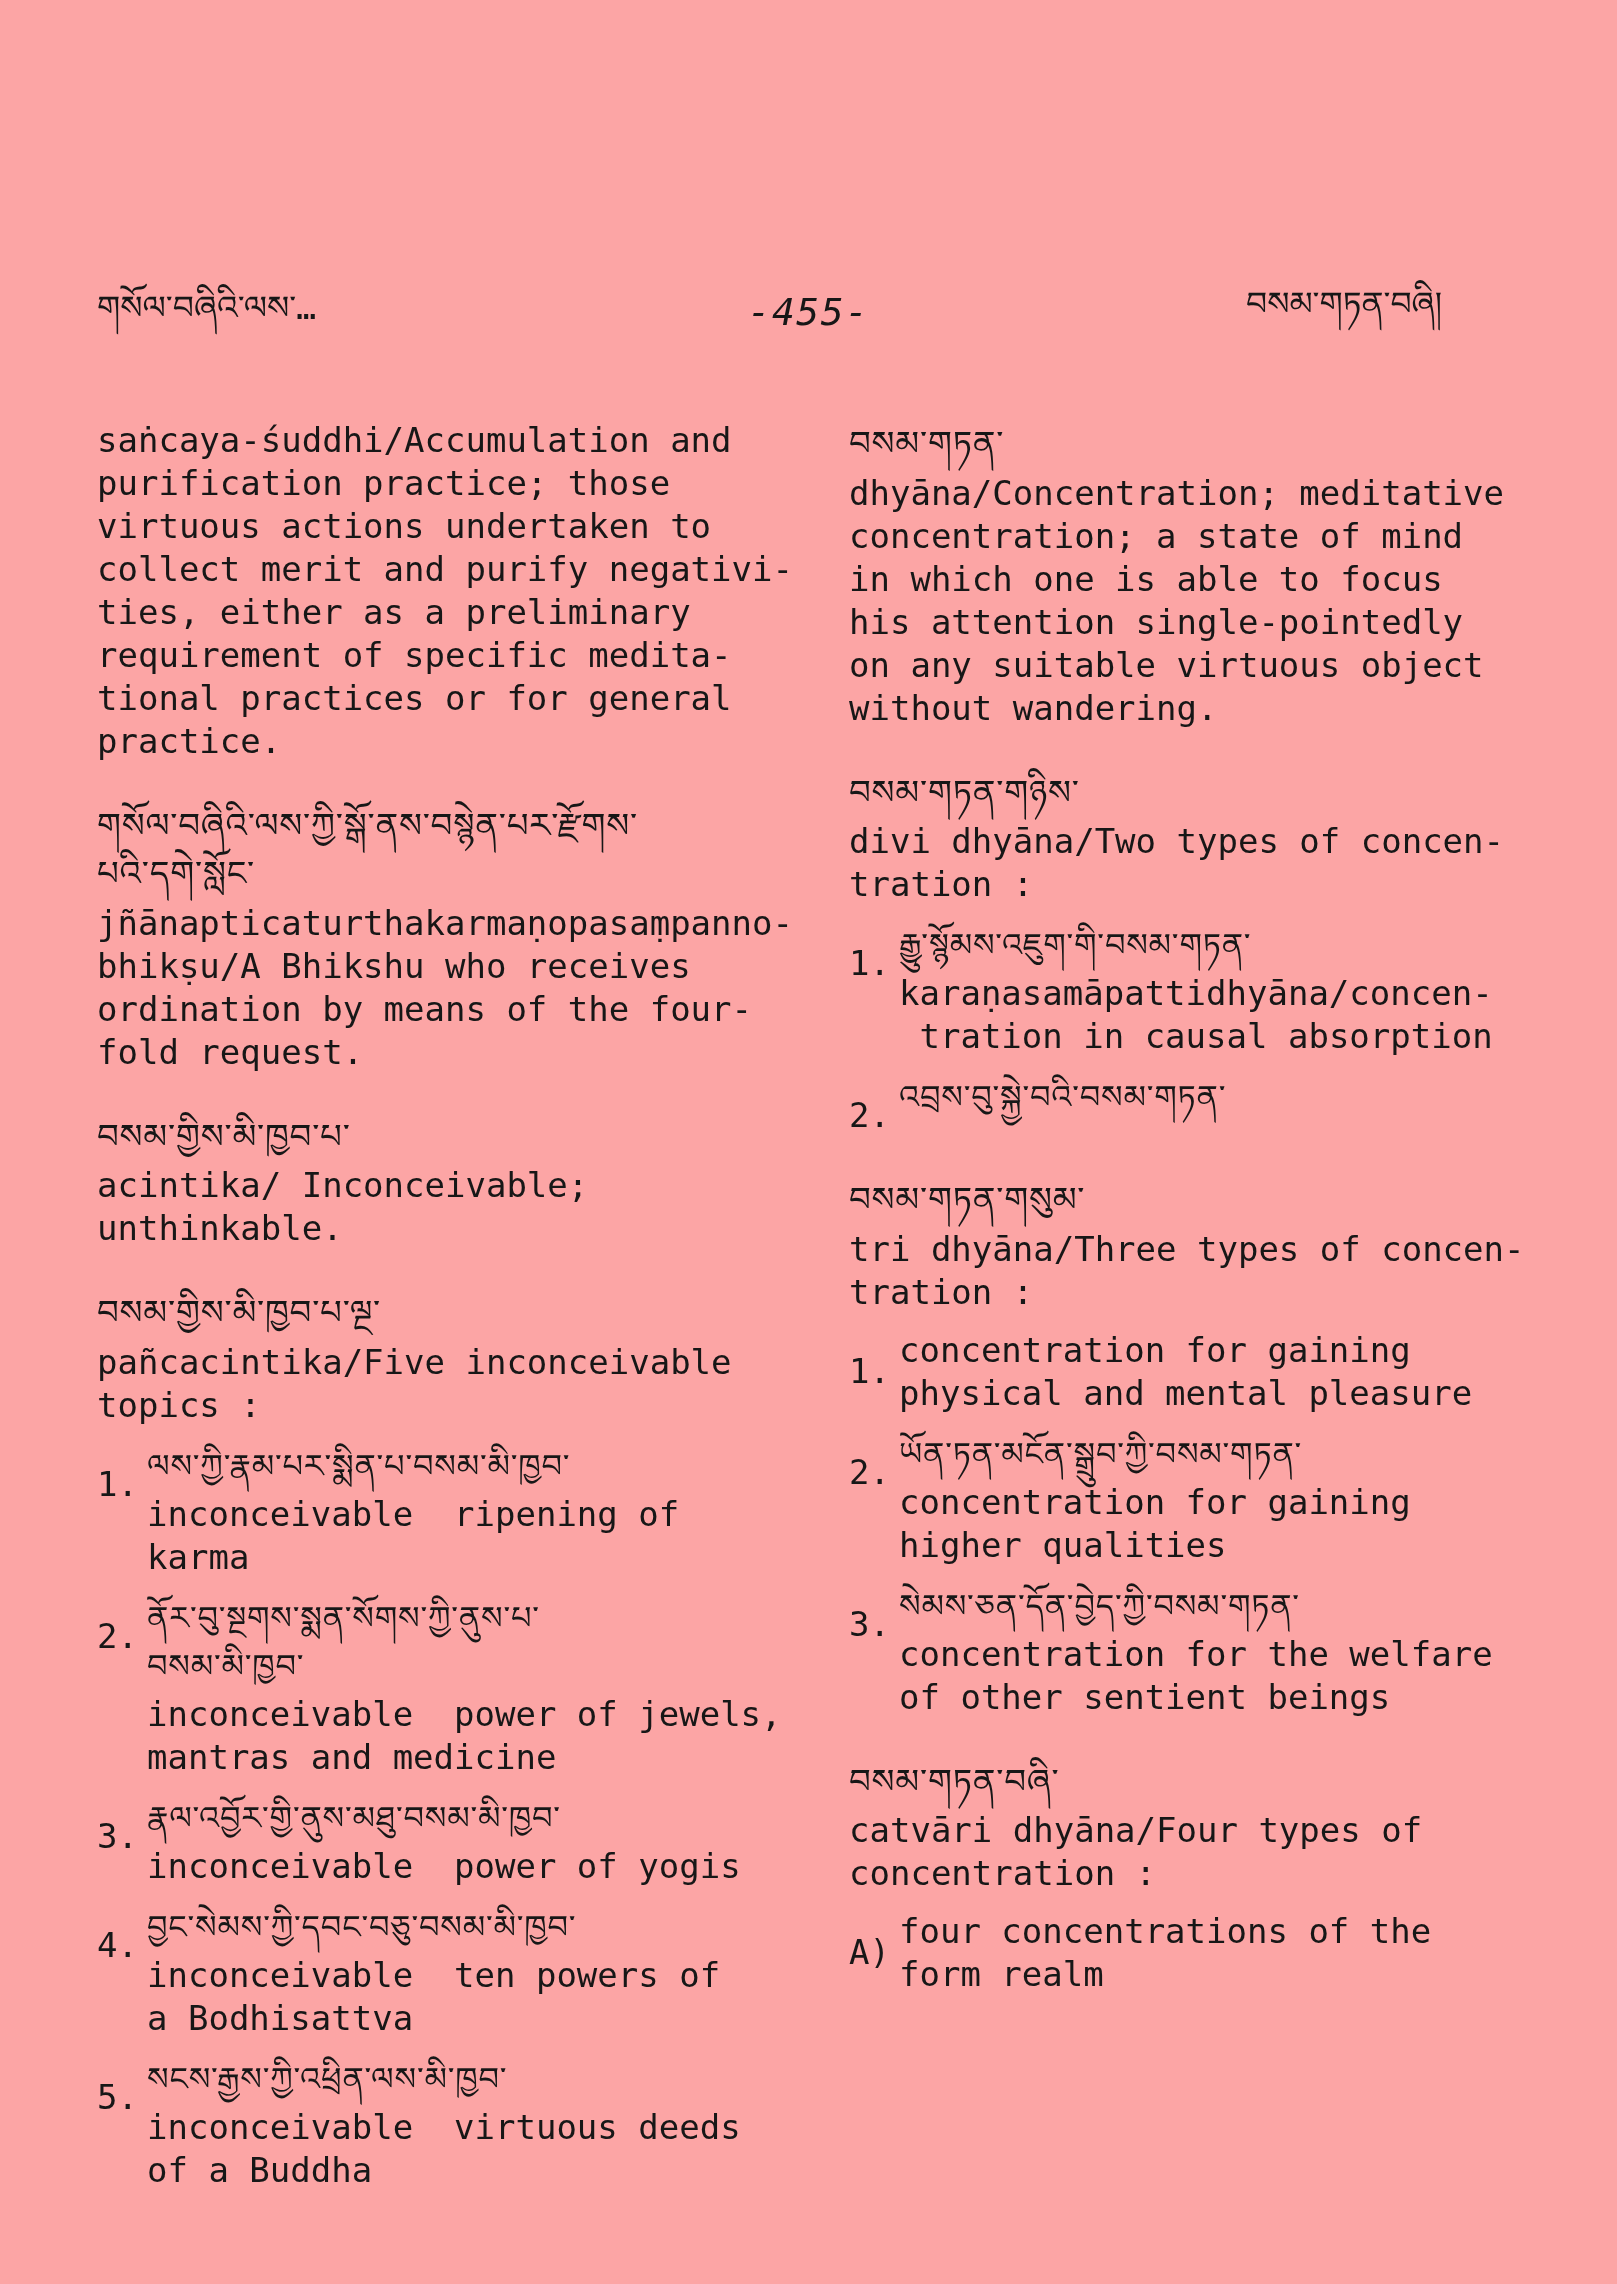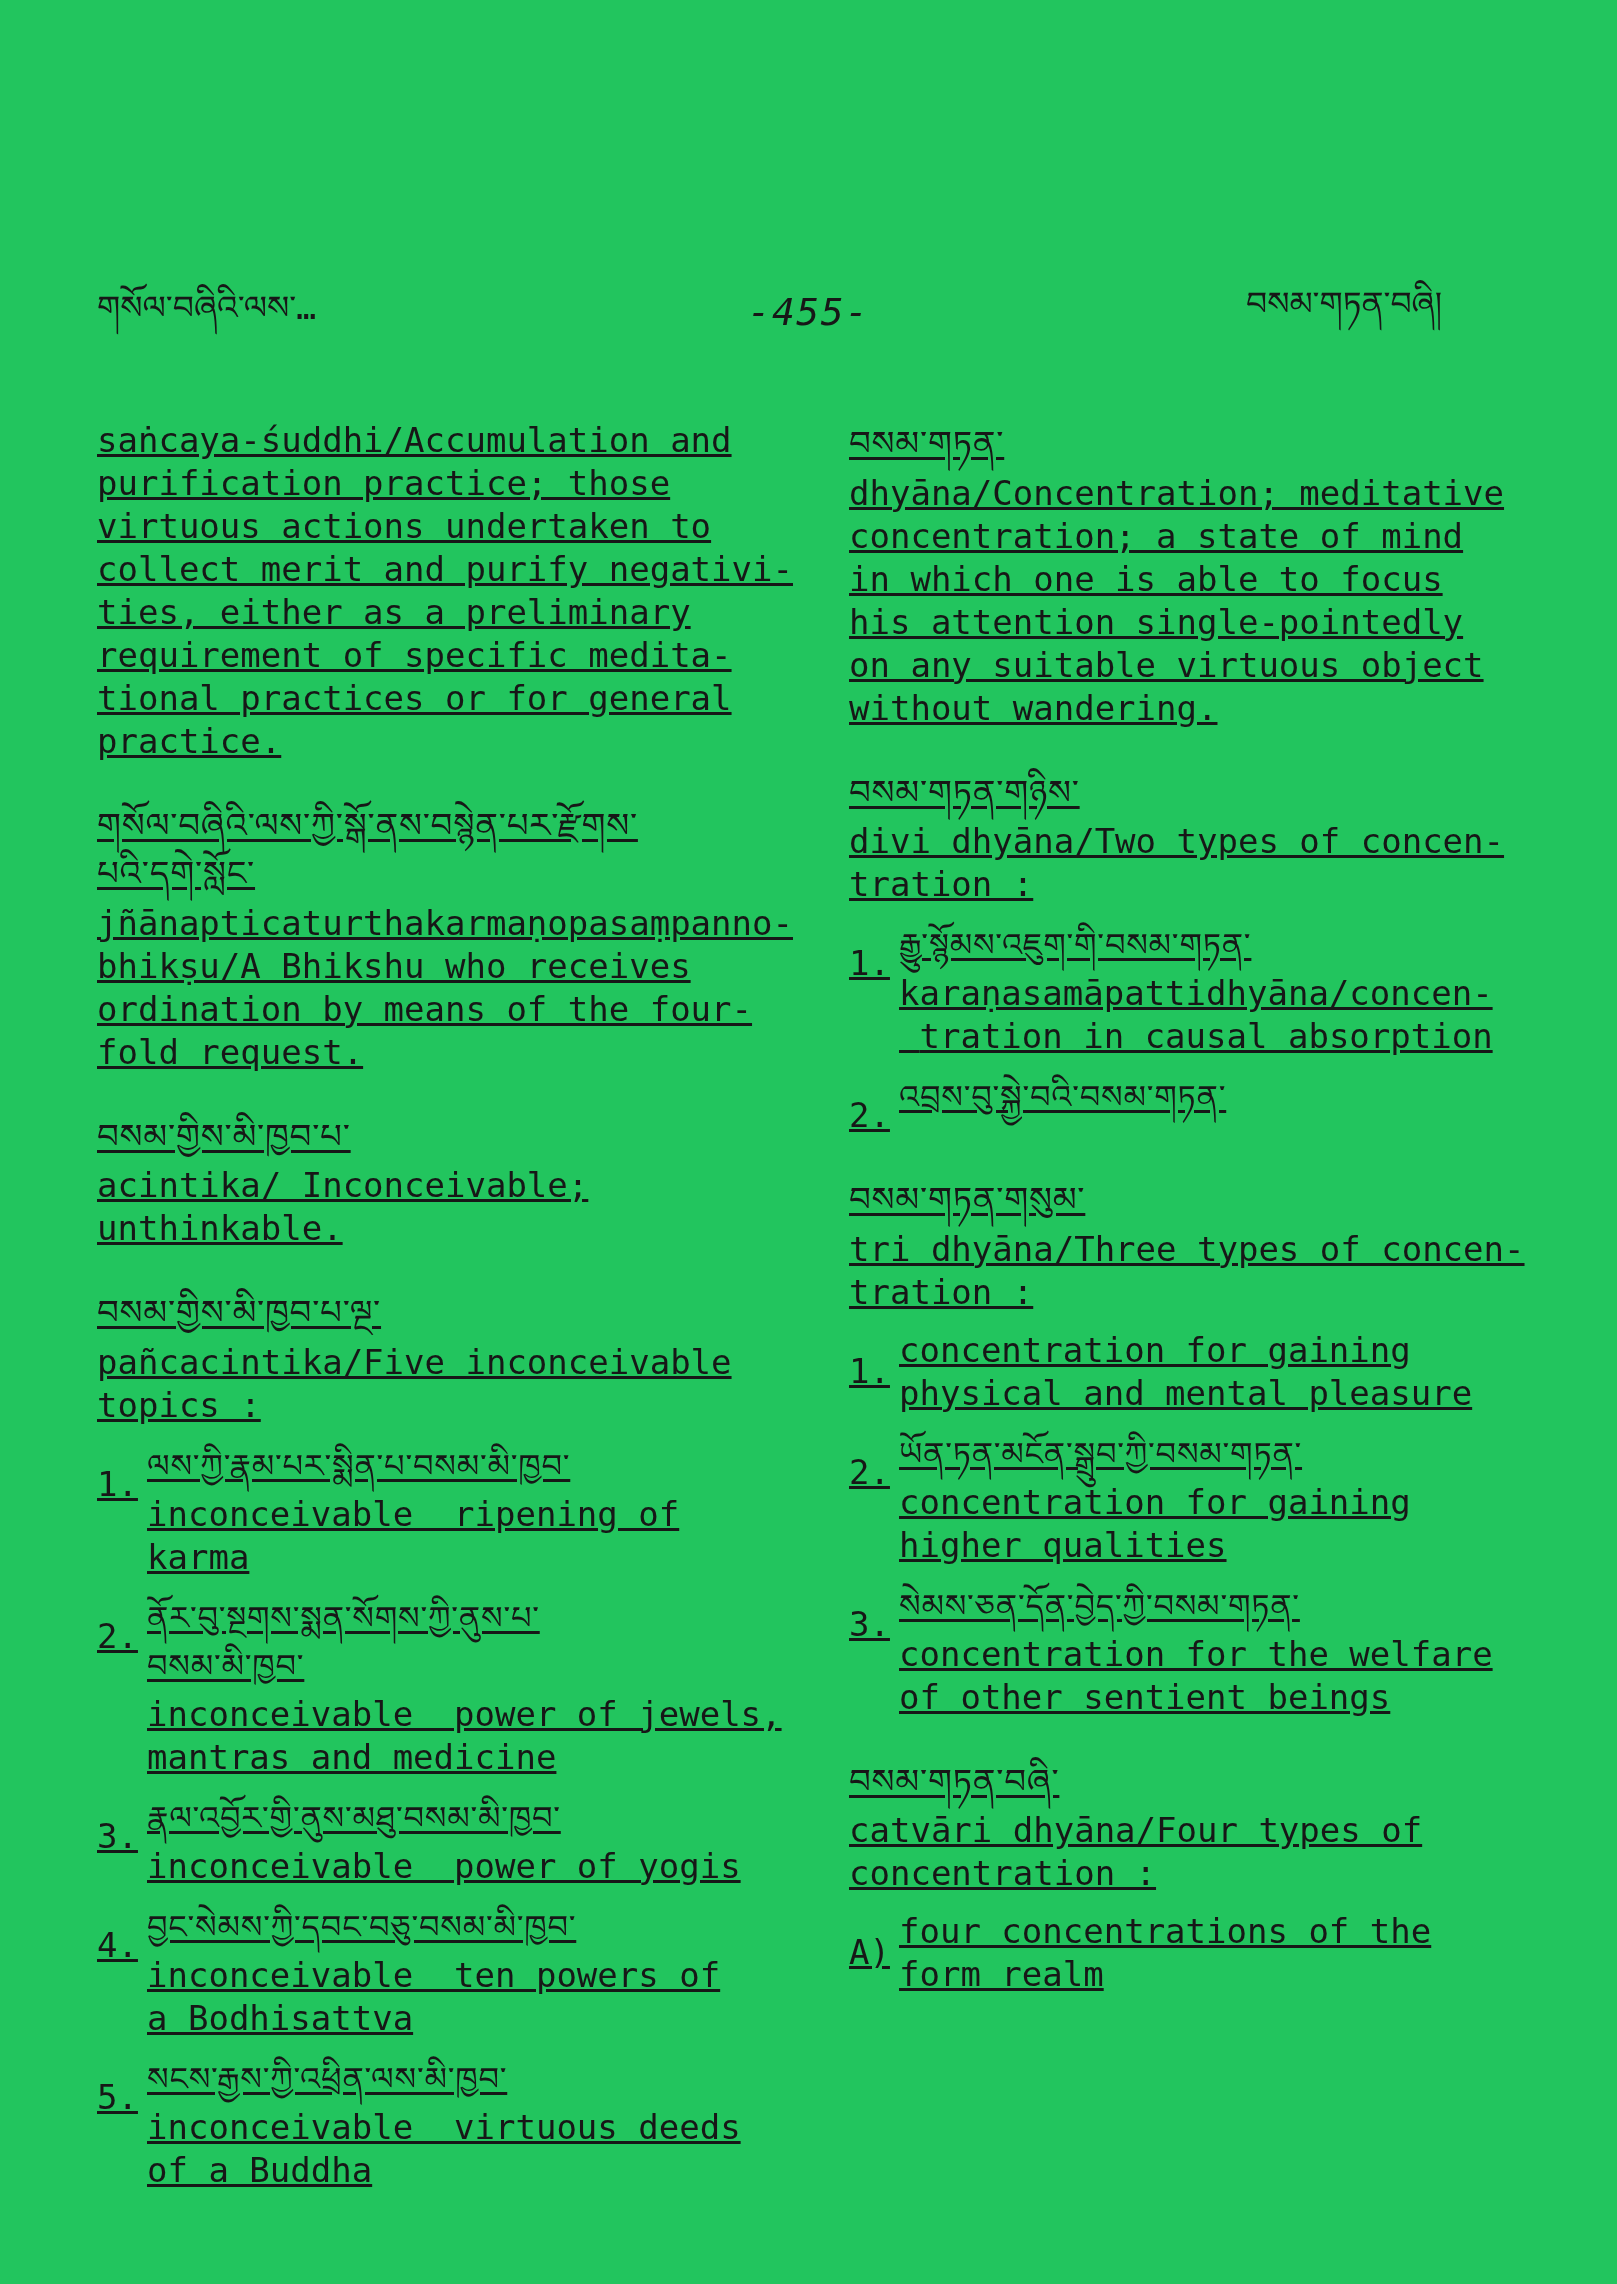--- a/index.html
+++ b/index.html
@@ -5,21 +5,21 @@
   html, body {
     margin: 0;
     padding: 0;
     background: #d8d8d4;
   }
   .page {
     position: relative;
     width: 1617px;
     height: 2284px;
     margin: 0 auto;
-    background: #22c55e;
+    background: #fca5a5;
     color: #171717;
     font-family: "DejaVu Sans Mono", "Liberation Mono", monospace;
     overflow: hidden;
   }
   
   .hdr-left {
     position: absolute;
     left: 97px;
     top: 285px;
     font-size: 33px;
@@ -41,21 +41,20 @@
     left: 1246px;
     top: 281px;
     font-size: 33px;
     line-height: 45px;
     white-space: nowrap;
   }
   
   .col {
     position: absolute;
     top: 419px;
-    text-decoration: underline;
   }
   .col-left  { left: 97px;  width: 735px; }
   .col-right { left: 849px; width: 750px; }
 
   .entry { margin: 0 0 38px 0; }
 
   .tibetan {
     font-size: 34px;
     line-height: 48px;
     margin: 0 0 4.5px 0;

